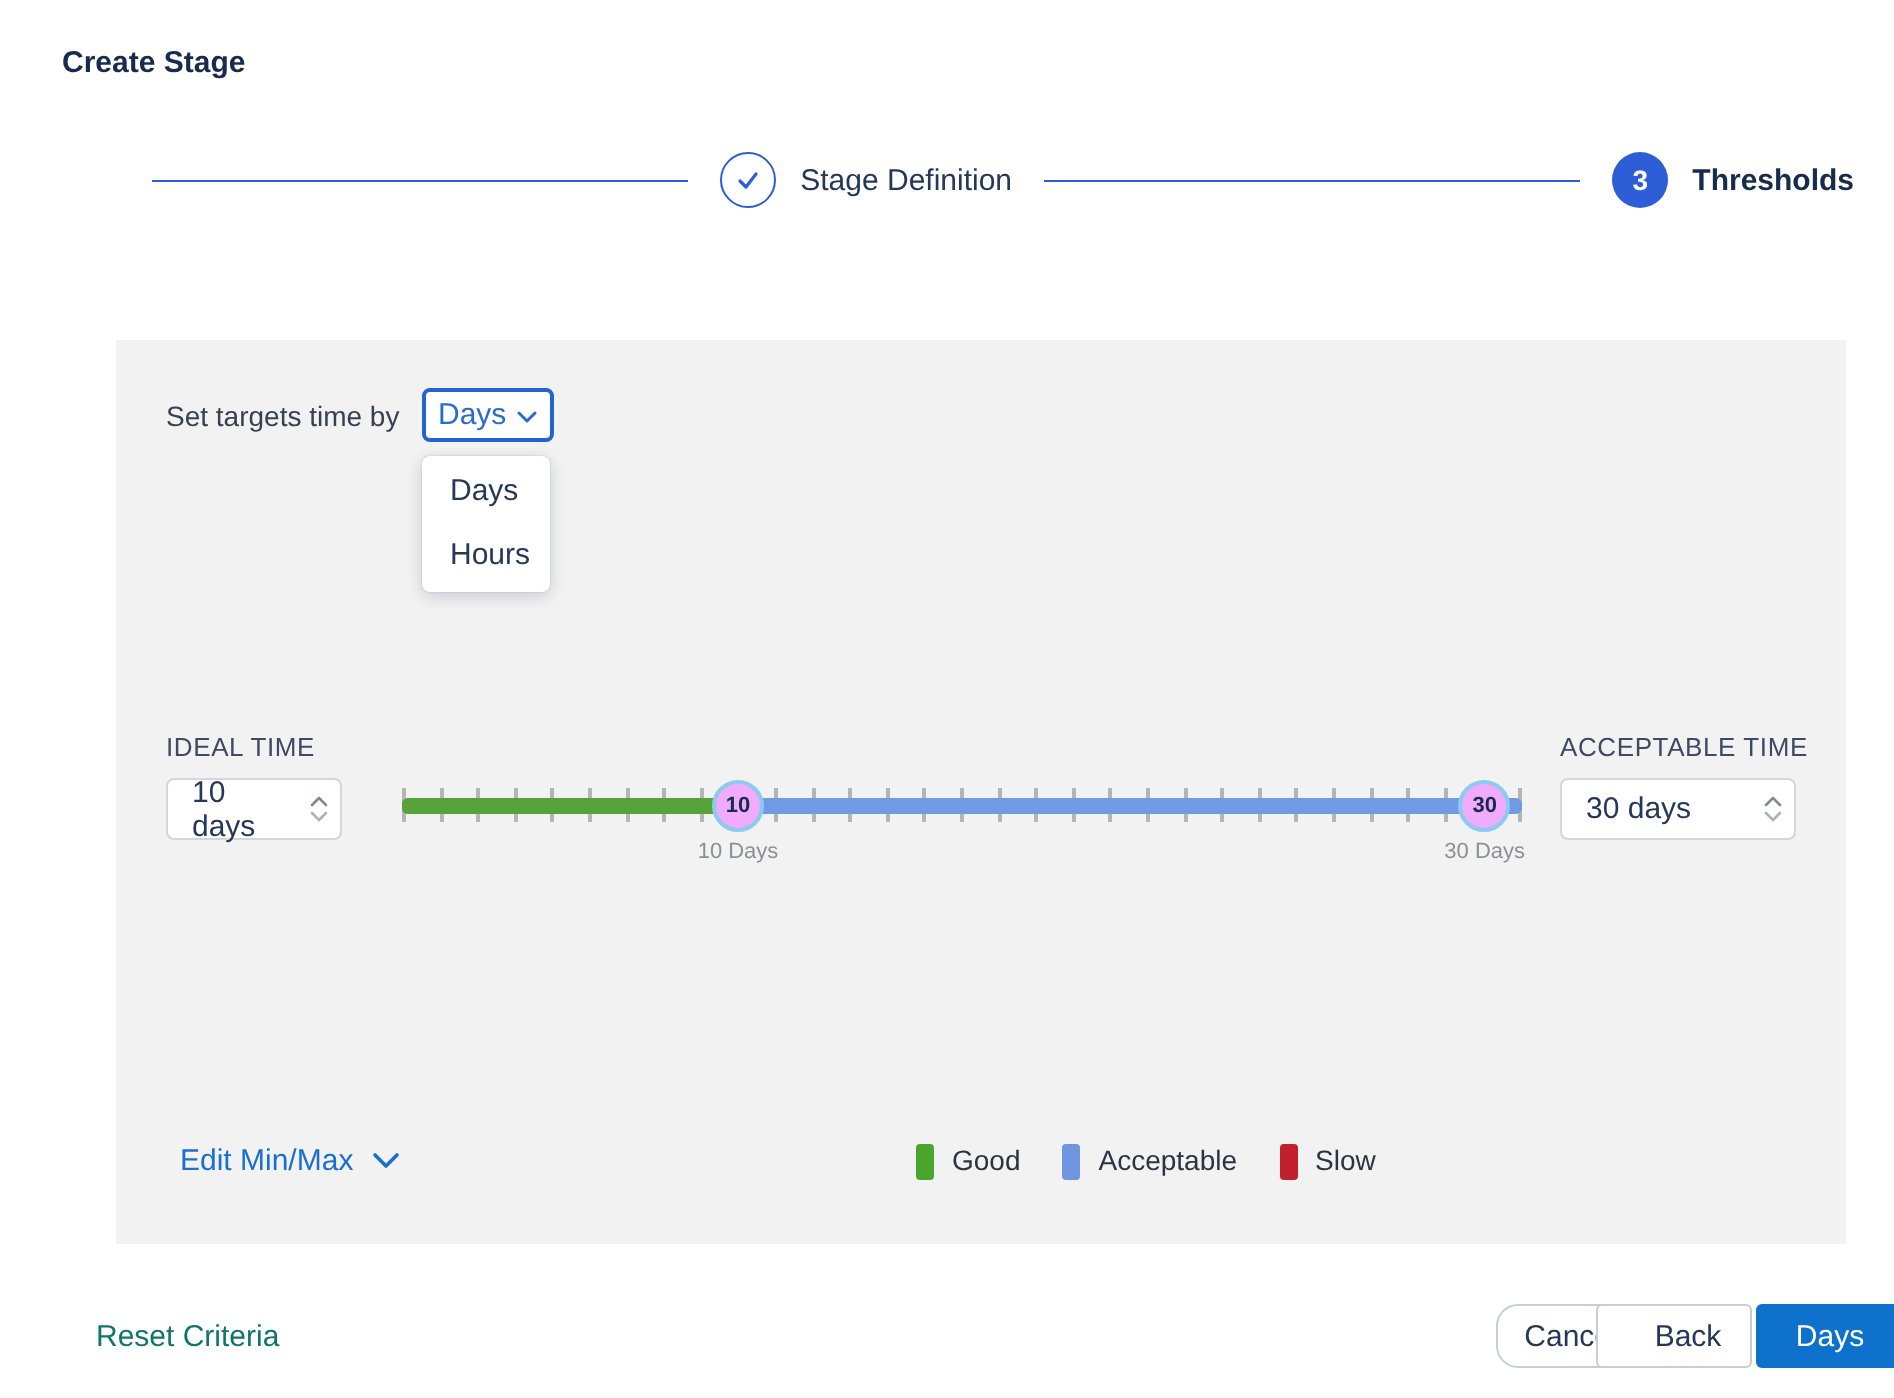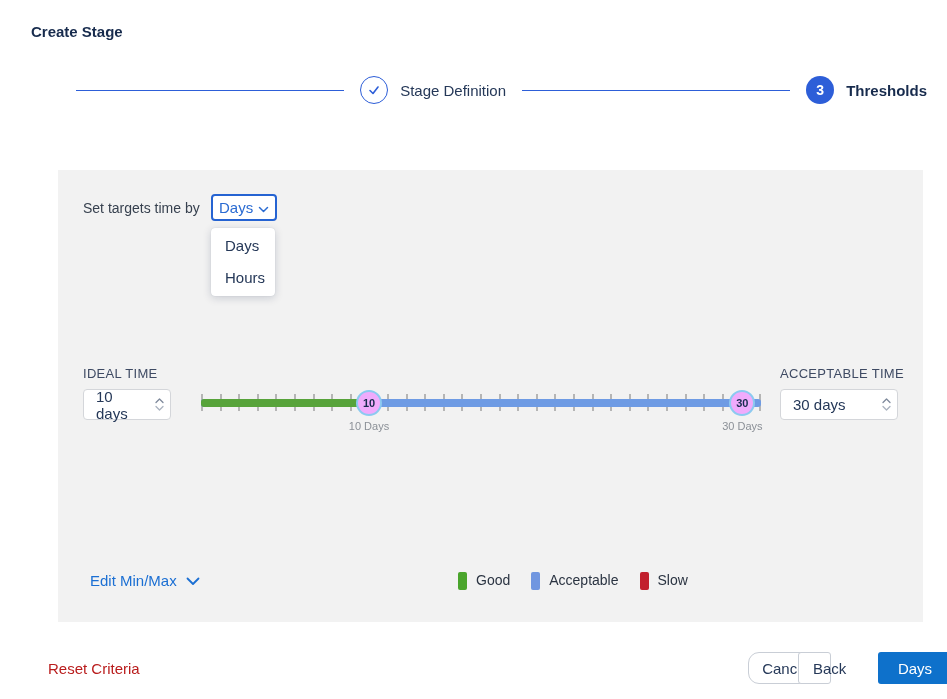--- a/index.html
+++ b/index.html
@@ -57,25 +57,25 @@
 
   
   .edit-link { position:absolute; left:70px; top:572px; display:flex; align-items:center; gap:9px;
     font-size:15px; color:#1b6fd3; cursor:pointer; }
   .legend { position:absolute; left:438px; top:572px; display:flex; align-items:center; column-gap:21px; }
   .legend-item { display:flex; gap:9px; }
   .swatch { width:9px; height:18px; border-radius:2px; }
   .legend-label { font-size:14px; color:#2b3442; }
 
   
-  .reset-link { position:absolute; left:28px; top:660px; font-size:15px; color:#b91c1c; cursor:pointer; }
+  .reset-link { position:absolute; left:28px; top:660px; font-size:15px; color:#0f766e; cursor:pointer; }
   .btn { position:absolute; top:652px; height:32px; border-radius:3px; font-family:inherit; font-size:15px; cursor:pointer; }
   .btn-secondary { background:#fff; border:1px solid #c9ced6; color:#253858; }
   .btn-cancel { left:728px; width:75px;border-radius:11px; }
-  .btn-back { left:778px; width:33px;padding-left:14px; }
+  .btn-back { left:778px; width:78px;padding-left:14px; }
   .btn-save { left:858px; width:74px; background:#0e71cb; border:none; color:#fff; font-weight:500; }
 </style>
 </head>
 <body>
 
 <div class="page">
 
   <div class="page-title">Create Stage</div>
 
   <div class="stepper">

